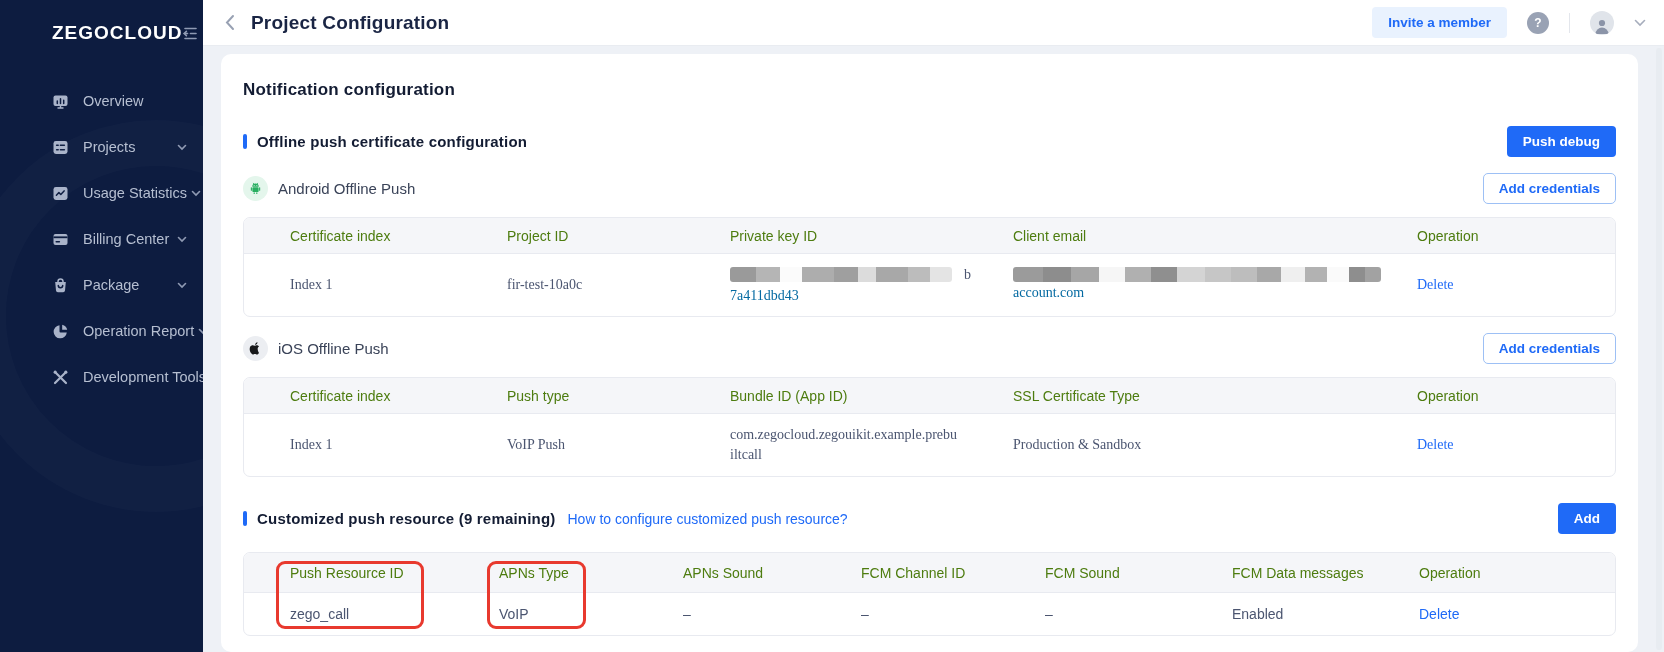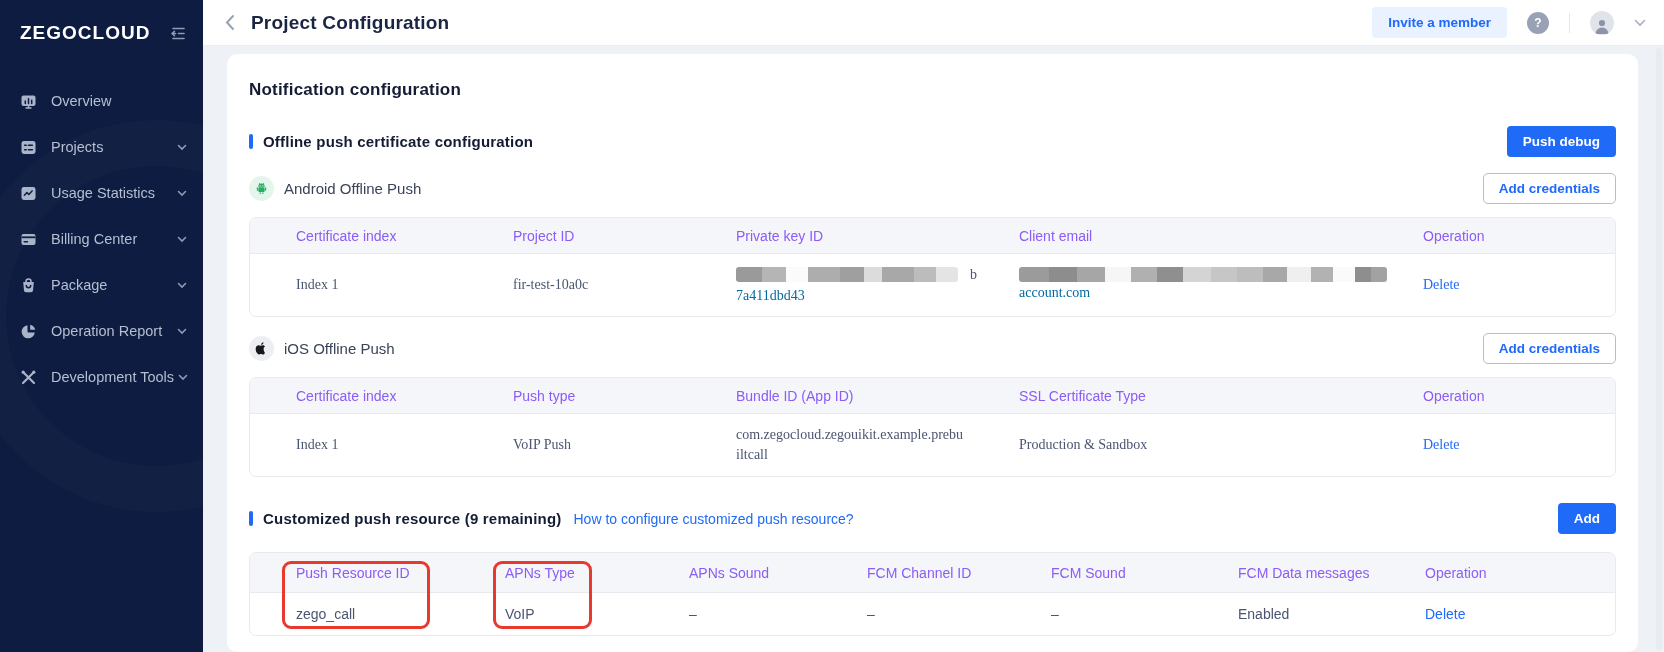--- a/index.html
+++ b/index.html
@@ -2,21 +2,21 @@
 <html><head>
 <meta charset="utf-8">
 <style>
   * { margin:0; padding:0; box-sizing:border-box; }
   html,body { width:1664px; height:652px; overflow:hidden; }
   body { font-family:"Liberation Sans", sans-serif; background:#eef1f6; color:#1c2640; }
 
   .app { display:flex; width:100%; height:100%; }
 
   
-  .sidebar { position:relative; width:203px; height:100%; background:#0d1c40; flex:0 0 203px; overflow:hidden; }
+  .sidebar { position:relative; width:203px; height:100%; background:#0d1c40; flex:0 0 203px; overflow:hidden;padding-left:32px; }
   .sidebar::after { content:''; position:absolute; width:300px; height:300px; border:46px solid rgba(255,255,255,0.02); border-radius:50%; left:-40px; top:120px; pointer-events:none; }
   .logo-row { display:flex; align-items:center; justify-content:space-between; padding:22px 16px 20px 20px; }
   .logo { color:#ffffff; font-size:19px; font-weight:700; letter-spacing:1px; }
   .collapse-ic { color:#8f9ab3; display:flex; }
   .nav { margin-top:14px; }
   .nav-item { display:flex; align-items:center; height:46px; padding:0 16px 0 20px; color:#b6bfd1; font-size:14.5px; cursor:pointer; position:relative; }
   .nav-ic { width:17px; height:17px; margin-right:14px; display:flex; align-items:center; justify-content:center; flex:0 0 17px; }
   .nav-label { flex:1; white-space:nowrap; }
   .nav-chev { color:#8f9ab3; display:flex; margin-left:4px; }
 
@@ -26,21 +26,21 @@
   header { height:46px; background:#ffffff; border-bottom:1px solid #e9ecf1; display:flex; align-items:center; padding:0 18px 0 22px; flex:0 0 46px; }
   .back-ic { display:flex; color:#98a1b3; cursor:pointer; margin-right:16px; }
   .page-title { font-size:19px; font-weight:700; color:#1a2544; letter-spacing:0.2px; }
   .hdr-right { margin-left:auto; display:flex; align-items:center; gap:20px; }
   .btn-invite { background:#e9f2fe; color:#1f6af7; border:none; border-radius:4px; font-size:13.5px; font-weight:600; padding:8px 16px; cursor:pointer; font-family:inherit; }
   .help-circle { width:22px; height:22px; border-radius:50%; background:#99a2b4; color:#ffffff; font-size:12px; font-weight:700; display:flex; align-items:center; justify-content:center; cursor:pointer; }
   .hdr-divider { width:1px; height:20px; background:#e3e6ec; }
   .avatar { width:24px; height:24px; border-radius:50%; background:#e0e4ea; display:flex; align-items:flex-end; justify-content:center; overflow:hidden; cursor:pointer; }
   .chev-down { display:flex; color:#a6adbc; cursor:pointer; }
 
-  .content { flex:1; padding:8px 26px 0 24px; position:relative; overflow:hidden; }
+  .content { flex:1; padding:8px 26px 0 18px; position:relative; overflow:hidden; }
   .scroll-track { position:absolute; right:2px; top:2px; bottom:2px; width:6px; border-radius:3px; background:#e3e7ed; opacity:.55; }
 
   .card { background:#ffffff; border-radius:10px; height:100%; padding:22px 22px 0 22px; }
 
   .main-heading { font-size:17px; font-weight:700; color:#131c33; margin-top:4px; letter-spacing:0.2px; }
 
   .sec-row { display:flex; align-items:center; margin-top:26px; }
   .bluebar { width:4px; height:15px; background:#1f6af7; border-radius:2px; margin-right:10px; flex:0 0 4px; }
   .sec-title { font-size:15px; font-weight:700; color:#131c33; letter-spacing:0.2px; }
   .sec-link { font-size:14px; color:#1f6af7; margin-left:12px; cursor:pointer; text-decoration:none; }
@@ -56,21 +56,21 @@
   .plat-label { font-size:15px; color:#3a4358; }
 
   
   .table { border:1px solid #e8eaf0; border-radius:7px; margin-top:13px; overflow:hidden; background:#fff; }
   .tgrid { display:grid; align-items:center; padding:0 20px 0 46px; }
   .t5 { grid-template-columns:217px 223px 283px 404px 1fr; }
   .t7 { grid-template-columns:209px 184px 178px 184px 187px 187px 1fr; }
   .thead { background:#f5f6f9; border-bottom:1px solid #e8eaf0; }
   .thead.h36 { height:36px; }
   .thead.h40 { height:40px; }
-  .th { font-size:14px; color:#8b5cf6; font-weight:500; }
+  .th { font-size:14px; color:#4d7c0f; font-weight:500; }
   .trow.h62 { height:62px;font-family:Liberation Serif, serif; }
   .trow.h42 { height:42px; }
   .td { font-size:14px; color:#4b5570; }
   .td.link { color:#1f6af7; cursor:pointer; }
 
   .cell-stack { line-height:1.5; }
   .redact-line { display:flex; align-items:center; gap:12px; }
   .redact { height:15px; border-radius:3px; }
   .redact.key { width:222px;
     background:linear-gradient(90deg,#9a9a9a 0 26px,#b5b5b5 26px 50px,#fbfbfb 50px 72px,#adadad 72px 104px,#9f9f9f 104px 128px,#dcdcdc 128px 146px,#a8a8a8 146px 178px,#bcbcbc 178px 200px,#e4e4e4 200px 222px); }

